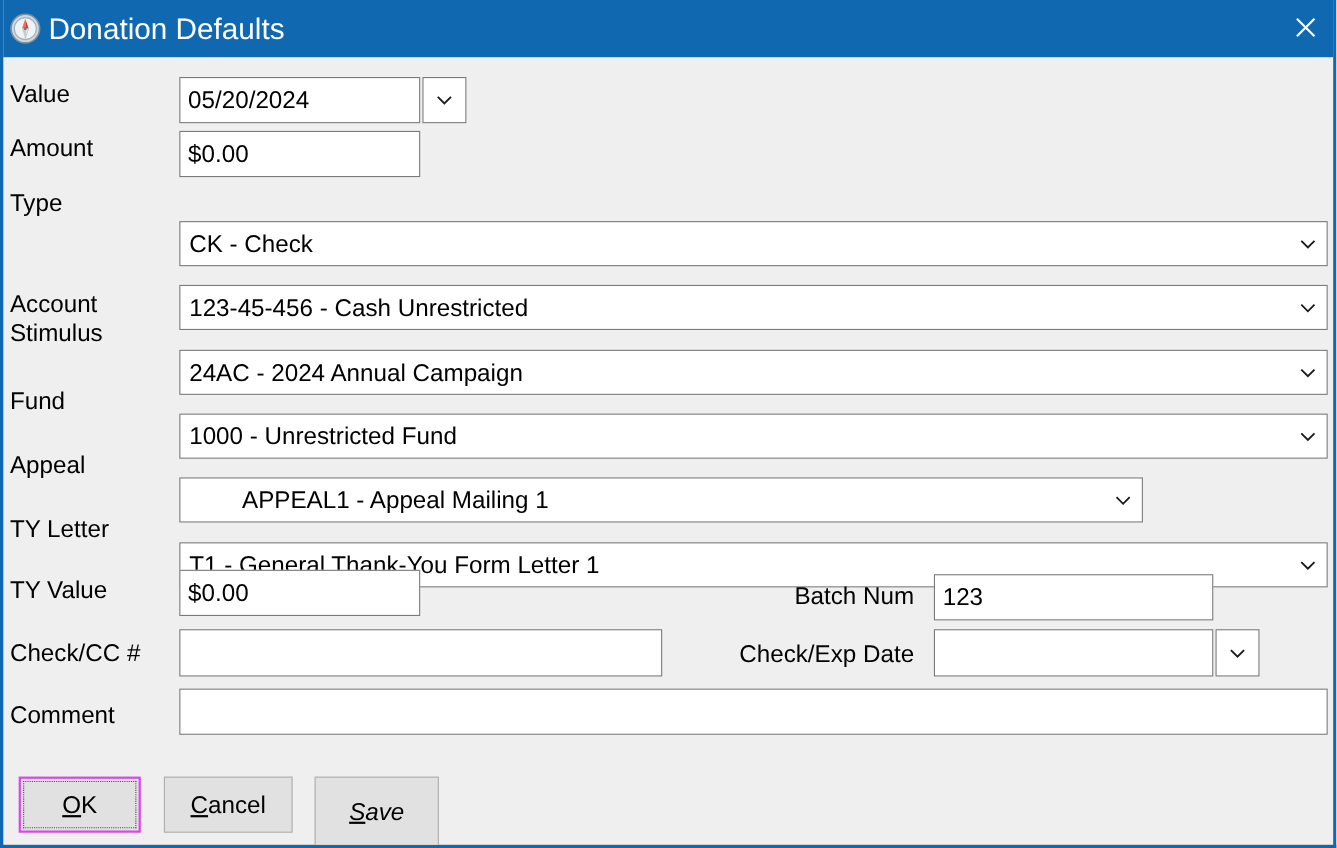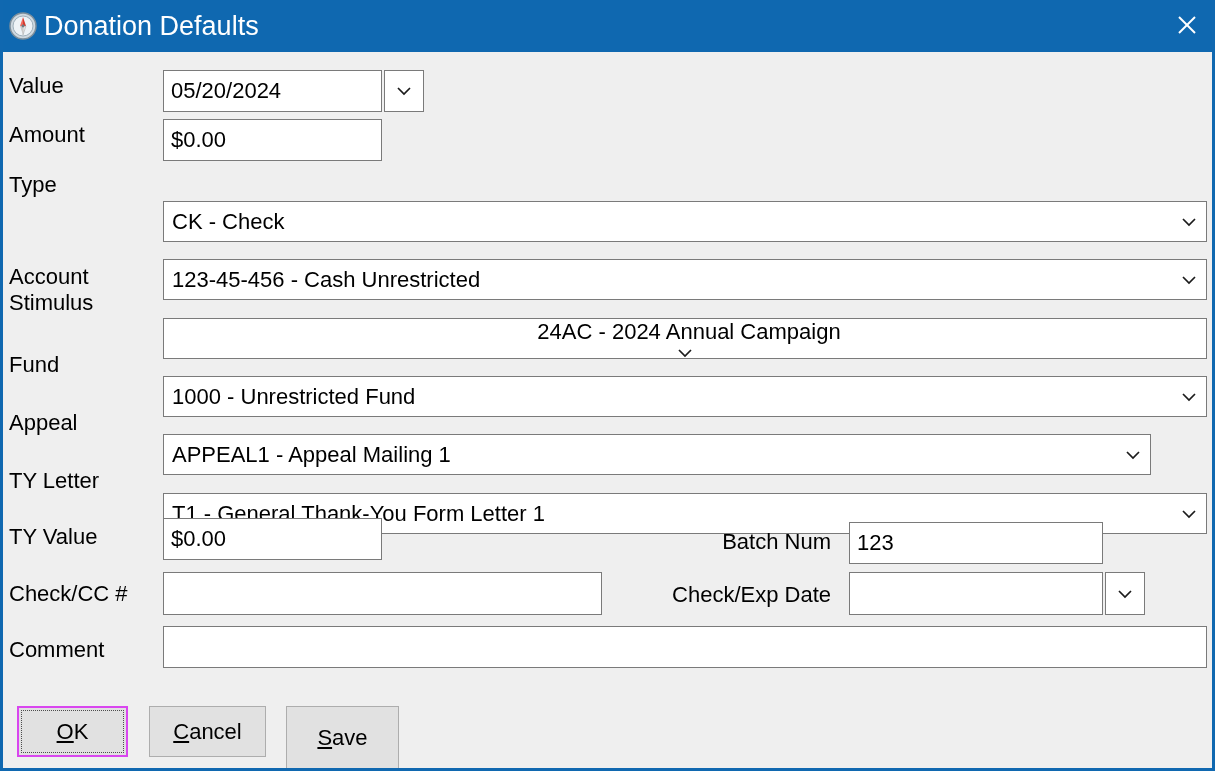--- a/index.html
+++ b/index.html
@@ -201,41 +201,41 @@
   <div class="combo" style="left:160px; top:226px; width:1044px; height:41px;">
     <span class="val">123-45-456 - Cash Unrestricted</span>
     <span class="chev">
       <svg width="16" height="10" viewBox="0 0 16 10">
           <polyline points="2,2 8,8 14,2" fill="none" stroke="#1b1b1b" stroke-width="1.7"></polyline>
         </svg>
     </span>
   </div>
 
   <div class="label" style="left:6px; top:290px;">Stimulus</div>
-  <div class="combo" style="left:160px; top:285px; width:1044px; height:41px;flex-direction:column;">
+  <div class="combo" style="left:160px; top:285px; width:1044px; height:41px;">
     <span class="val">24AC - 2024 Annual Campaign</span>
     <span class="chev">
       <svg width="16" height="10" viewBox="0 0 16 10">
           <polyline points="2,2 8,8 14,2" fill="none" stroke="#1b1b1b" stroke-width="1.7"></polyline>
         </svg>
     </span>
   </div>
 
   <div class="label" style="left:6px; top:352px;">Fund</div>
   <div class="combo" style="left:160px; top:343px; width:1044px; height:41px;gap:20px;">
     <span class="val">1000 - Unrestricted Fund</span>
     <span class="chev">
       <svg width="16" height="10" viewBox="0 0 16 10">
           <polyline points="2,2 8,8 14,2" fill="none" stroke="#1b1b1b" stroke-width="1.7"></polyline>
         </svg>
     </span>
   </div>
 
   <div class="label" style="left:6px; top:410px;">Appeal</div>
-  <div class="combo" style="left:160px; top:401px; width:988px; height:41px;">
+  <div class="combo" style="left:160px; top:401px; width:876px; height:41px;padding-left:48px;">
     <span class="val">APPEAL1 - Appeal Mailing 1</span>
     <span class="chev">
       <svg width="16" height="10" viewBox="0 0 16 10">
           <polyline points="2,2 8,8 14,2" fill="none" stroke="#1b1b1b" stroke-width="1.7"></polyline>
         </svg>
     </span>
   </div>
 
   <div class="label" style="left:6px; top:468px;">TY Letter</div>
   <div class="combo" style="left:160px; top:460px; width:1044px; height:41px;">
@@ -272,19 +272,19 @@
       <span><u class="acc">O</u><span>K</span></span>
     </span>
   </div>
 
   <div class="btn" style="left:146px; top:706px; width:117px; height:51px;">
     <span class="inner">
       <span><u class="acc">C</u><span>ancel</span></span>
     </span>
   </div>
 
-  <div class="btn" style="left:283px; top:706px; width:113px; height:63px;">
+  <div class="btn" style="left:283px; top:706px; width:113px; height:63px;font-style:italic;">
     <span class="inner">
       <span><u class="acc">S</u><span>ave</span></span>
     </span>
   </div>
 
 </div>
 
 </body></html>

